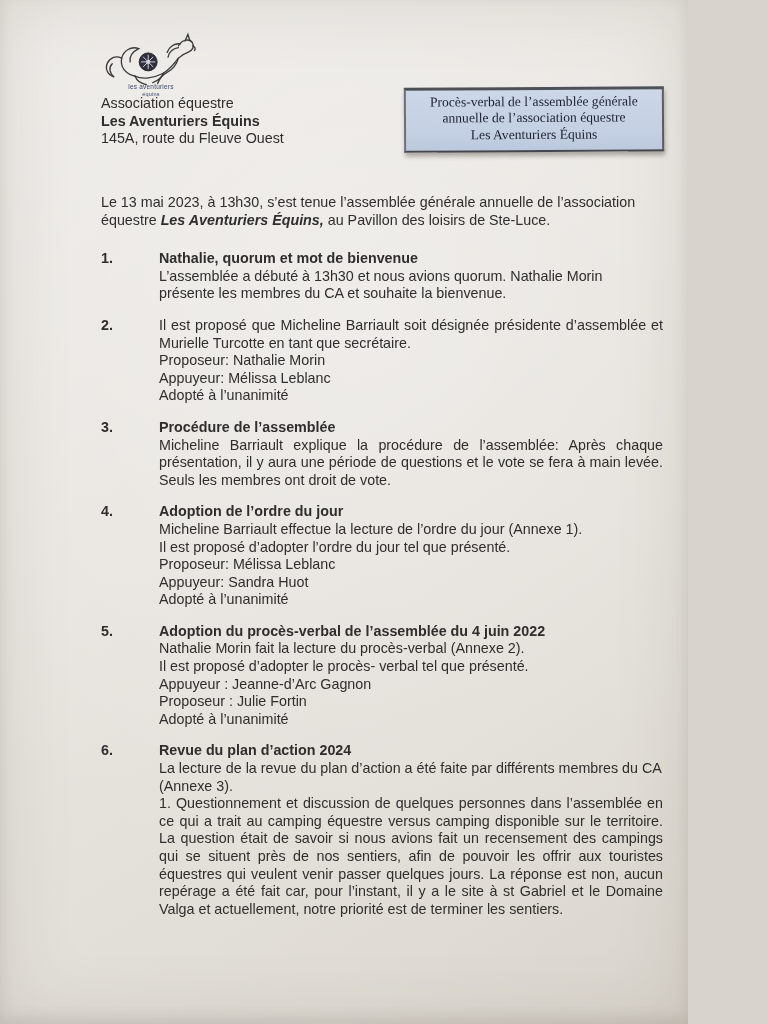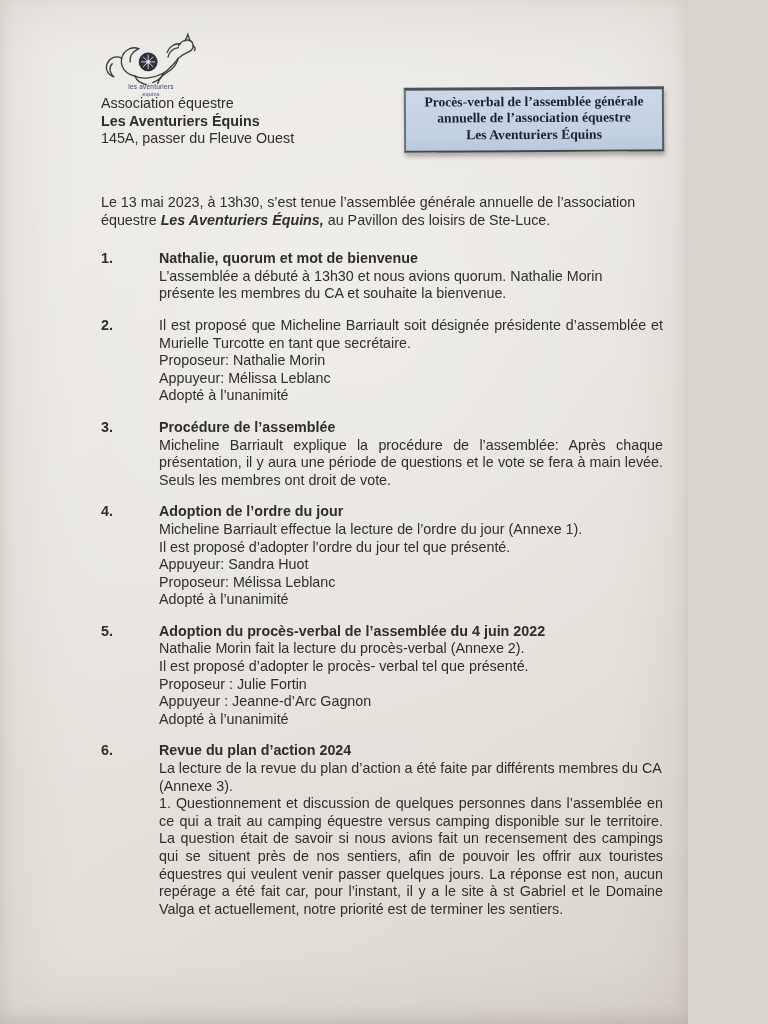--- a/index.html
+++ b/index.html
@@ -34,21 +34,21 @@
     border-top: 3px solid #4c5058;
     border-left: 2px solid #6b6f77;
     border-right: 2px solid #585c64;
     border-bottom: 2px solid #43474f;
     box-shadow: 1px 4px 4px rgba(70,64,56,0.38);
     padding: 4px 4px 6px 4px;
     text-align: center;
     font-family: "Liberation Serif", "DejaVu Serif", serif;
     font-size: 13.6px;
     line-height: 16.2px;
-    font-weight: 700;
+    font-weight: 400;
     color: #1c2130;
     transform: rotate(-0.3deg);
   }
   .tb-bold { margin-top: 1px; }
 
   
   .content { position: absolute; left: 101px; top: 186px; width: 562px; }
   .intro { margin: 8px 0 21px 0; }
   .em { font-weight: 700; font-style: italic; }
 
@@ -91,21 +91,21 @@
     </svg>
     <div class="logo-caption">
       <span>les aventuriers</span>
       <span class="cap2">équins</span>
     </div>
   </div>
 
   <div class="address">
     <div class="addr">Association équestre</div>
     <div class="addr bold">Les Aventuriers Équins</div>
-    <div class="addr">145A, passer du Fleuve Ouest</div>
+    <div class="addr">145A, route du Fleuve Ouest</div>
   </div>
 
   <div class="title-box">
     <div class="tb-line">Procès-verbal de l’assemblée générale</div>
     <div class="tb-line">annuelle de l’association équestre</div>
     <div class="tb-line tb-bold">Les Aventuriers Équins</div>
   </div>
 
   <div class="content">
 
@@ -136,34 +136,34 @@
         <p class="line just">Micheline Barriault explique la procédure de l’assemblée: Après chaque présentation, il y aura une période de questions et le vote se fera à main levée. Seuls les membres ont droit de vote.</p>
       </div>
     </div>
 
     <div class="item">
       <div class="num">4.</div>
       <div class="it-body">
         <div class="it-title">Adoption de l’ordre du jour</div>
         <p class="line">Micheline Barriault effectue la lecture de l’ordre du jour (Annexe 1).</p>
         <p class="line">Il est proposé d’adopter l’ordre du jour tel que présenté.</p>
+        <p class="line">Proposeur: Mélissa Leblanc</p>
         <p class="line">Appuyeur: Sandra Huot</p>
-        <p class="line">Proposeur: Mélissa Leblanc</p>
         <p class="line">Adopté à l’unanimité</p>
       </div>
     </div>
 
     <div class="item">
       <div class="num">5.</div>
       <div class="it-body">
         <div class="it-title">Adoption du procès-verbal de l’assemblée du 4 juin 2022</div>
         <p class="line">Nathalie Morin fait la lecture du procès-verbal (Annexe 2).</p>
         <p class="line">Il est proposé d’adopter le procès- verbal tel que présenté.</p>
+        <p class="line">Appuyeur : Jeanne-d’Arc Gagnon</p>
         <p class="line">Proposeur : Julie Fortin</p>
-        <p class="line">Appuyeur : Jeanne-d’Arc Gagnon</p>
         <p class="line">Adopté à l’unanimité</p>
       </div>
     </div>
 
     <div class="item">
       <div class="num">6.</div>
       <div class="it-body">
         <div class="it-title">Revue du plan d’action 2024</div>
         <p class="line">La lecture de la revue du plan d’action a été faite par différents membres du CA (Annexe 3).</p>
         <p class="line just">1. Questionnement et discussion de quelques personnes dans l’assemblée en ce qui a trait au camping équestre versus camping disponible sur le territoire. La question était de savoir si nous avions fait un recensement des campings qui se situent près de nos sentiers, afin de pouvoir les offrir aux touristes équestres qui veulent venir passer quelques jours.  La réponse est non, aucun repérage a été fait car, pour l’instant, il y a le site à st Gabriel et le Domaine Valga et actuellement, notre priorité est de terminer les sentiers.</p>

